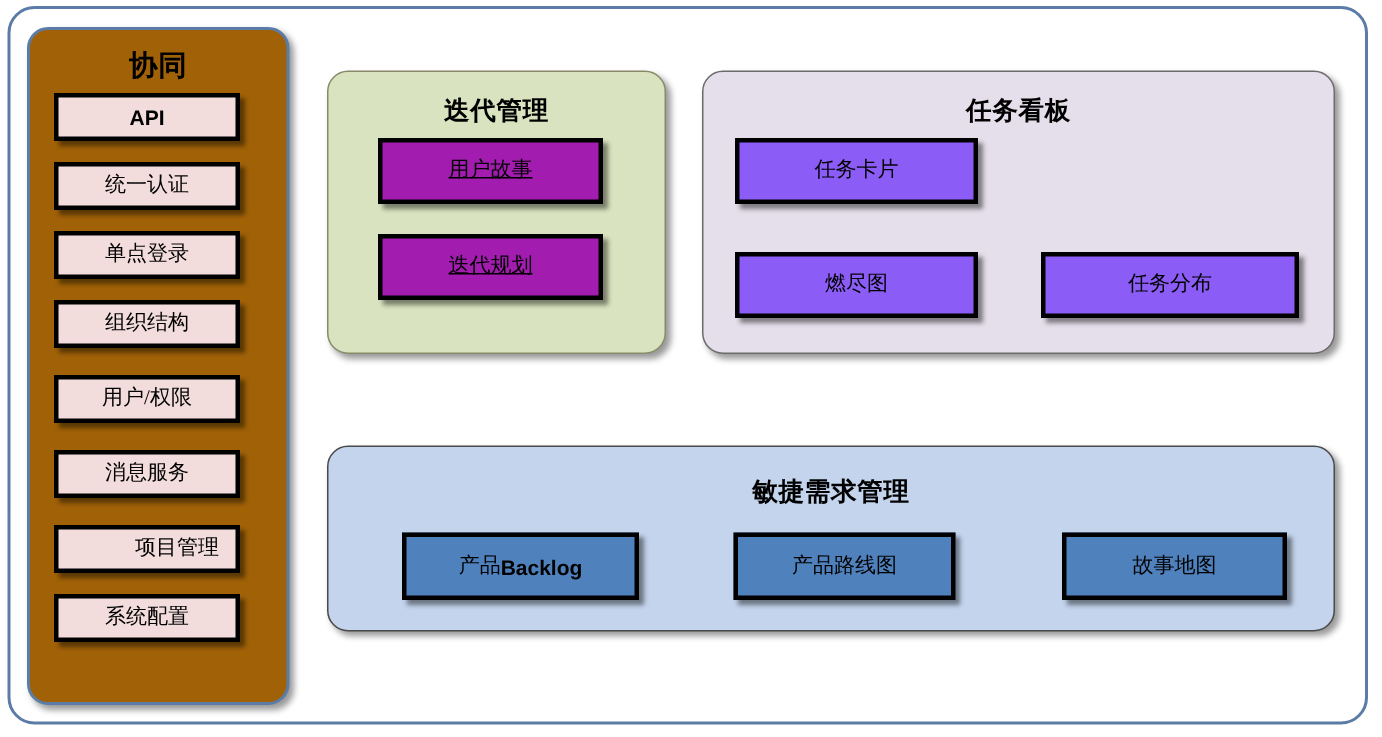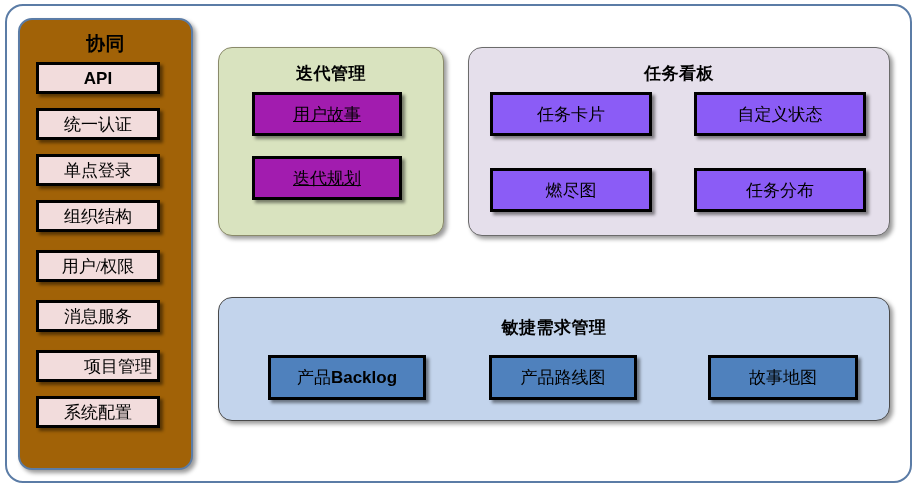--- a/index.html
+++ b/index.html
@@ -107,21 +107,21 @@
 
   
   .node {
     position: absolute;
     box-sizing: border-box;
     border: 3px solid #000000;
     display: flex;
     align-items: center;
     justify-content: center;
     box-shadow: 3px 3px 3px rgba(0,0,0,0.45);
-    font-size: 17px;
+    font-size: 14px;
     color: #000000;
     white-space: nowrap;
     line-height: 1;
   }
   .node.pink   { background: #f2dcdc; }
   .node.green  { background: #a21caf; text-decoration: underline; }
   .node.purple { background: #8b5cf6; }
   .node.blue   { background: #4f81bd; }
 
   .node .lbl-serif {
@@ -186,23 +186,20 @@
     <span class="lbl-serif">迭代规划</span>
   </div>
 
   <div class="panel panel-taskboard">
     <div class="panel-title">任务看板</div>
   </div>
 
   <div class="node purple" style="left:490px; top:92px; width:162px; height:44px;">
     <span class="lbl-serif">任务卡片</span>
   </div>
-  <div class="node purple" style="left:694px; top:92px; width:172px; height:44px;">
-    <span class="lbl-serif">自定义状态</span>
-  </div>
   <div class="node purple" style="left:694px; top:168px; width:172px; height:44px;">
     <span class="lbl-serif">任务分布</span>
   </div>
   <div class="node purple" style="left:490px; top:168px; width:162px; height:44px;">
     <span class="lbl-serif">燃尽图</span>
   </div>
 
   <div class="panel panel-agile">
     <div class="panel-title">敏捷需求管理</div>
   </div>

